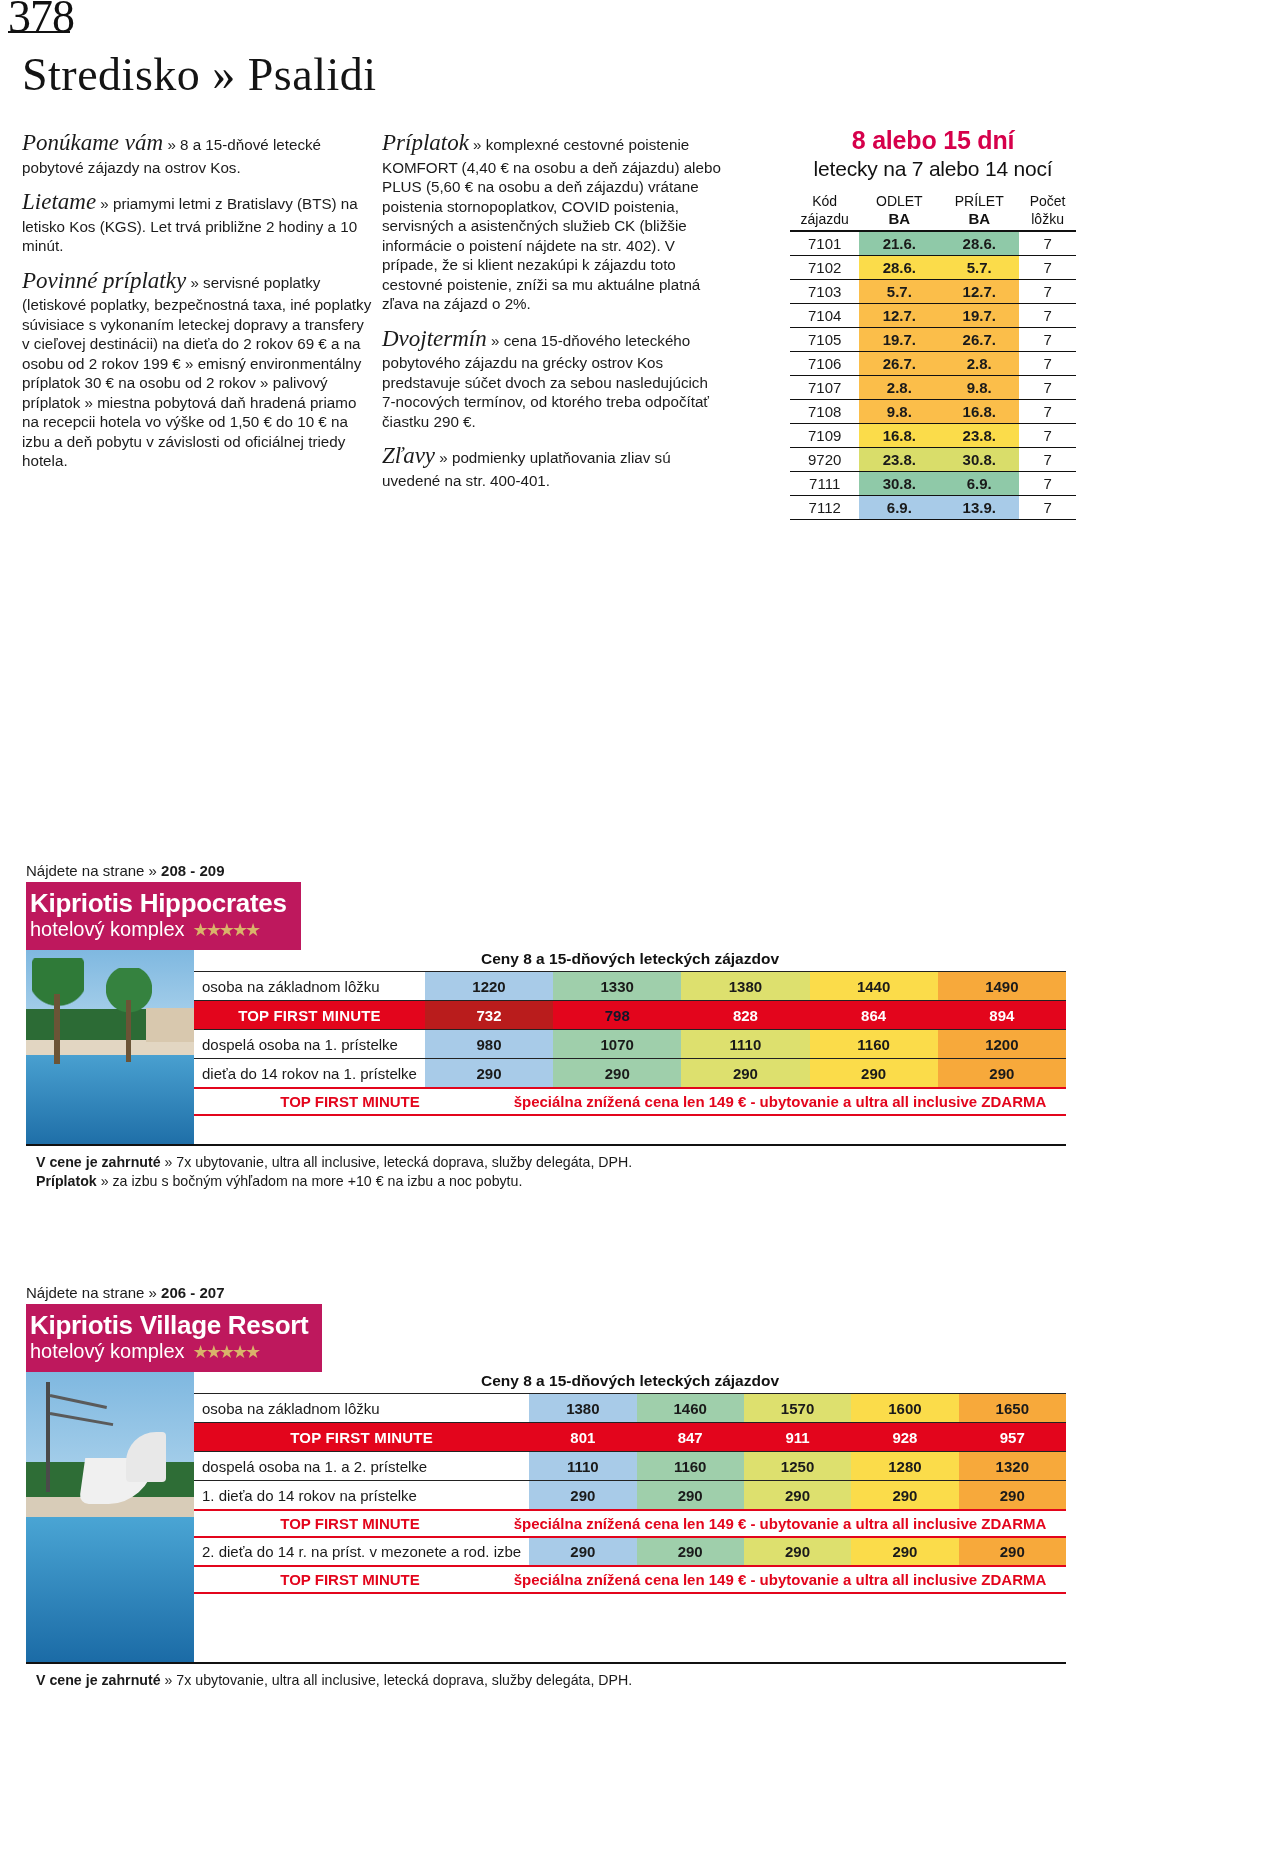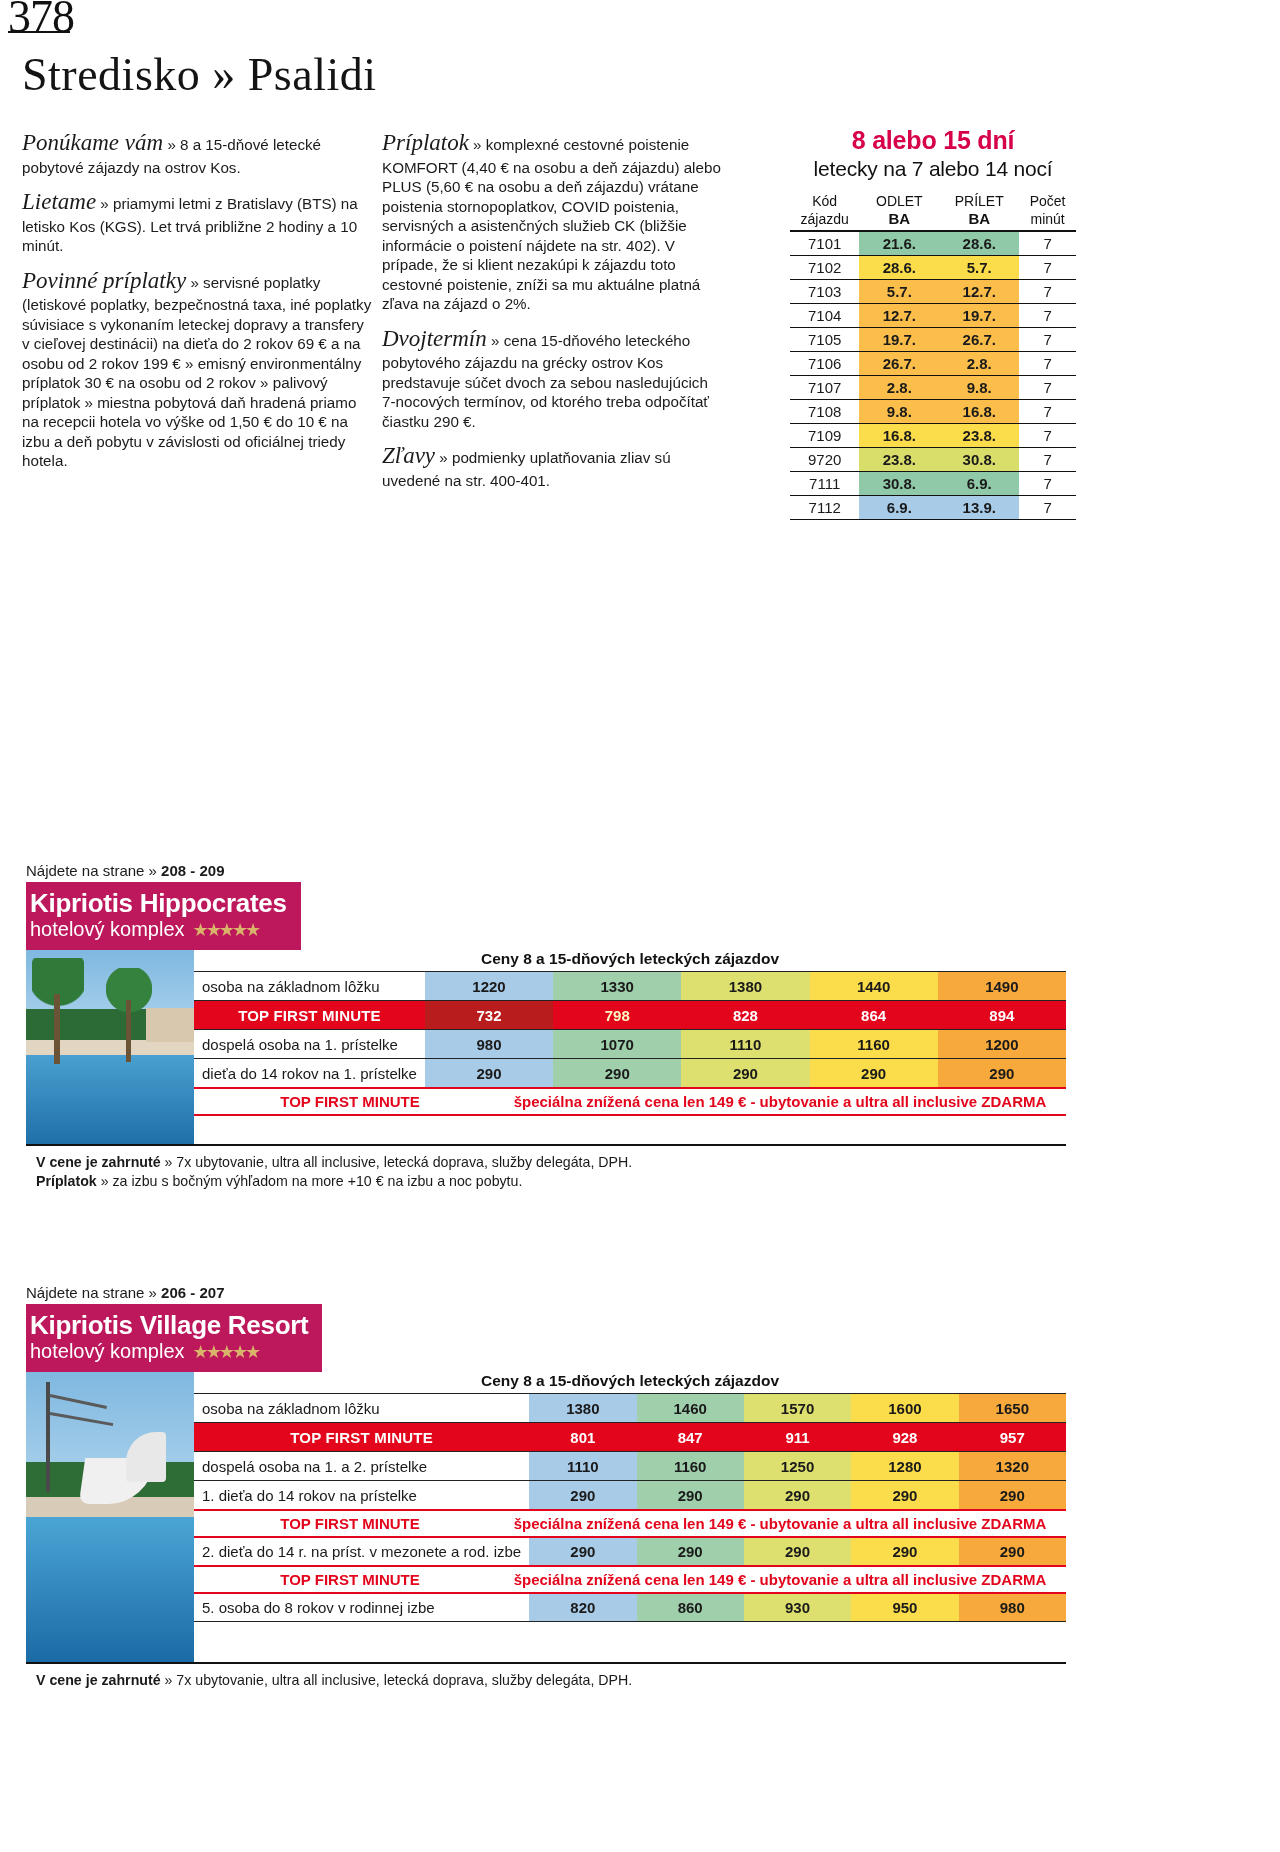--- a/index.html
+++ b/index.html
@@ -155,21 +155,21 @@
         <tr>
           <th>Kód</th>
           <th>ODLET</th>
           <th>PRÍLET</th>
           <th>Počet</th>
         </tr>
         <tr class="hdr-bottom">
           <th>zájazdu</th>
           <th><b>BA</b></th>
           <th><b>BA</b></th>
-          <th>minút</th>
+          <th>lôžku</th>
         </tr>
       </thead>
       <tbody id="dep-body">
           <tr>
             <td class="code">7101</td>
             <td class="dt" style="background:#8fc9a8">21.6.</td>
             <td class="dt" style="background:#8fc9a8">28.6.</td>
             <td class="n">7</td>
           </tr>
           <tr>
@@ -265,21 +265,21 @@
                 <td class="lbl">osoba na základnom lôžku</td>
                 <td class="val" style="background:#a8cbe8">1220</td>
                 <td class="val" style="background:#9fcfab">1330</td>
                 <td class="val" style="background:#dde06e">1380</td>
                 <td class="val" style="background:#fbdc4a">1440</td>
                 <td class="val" style="background:#f7a93b">1490</td>
               </tr>
               <tr class="tfm">
                 <td class="lbl">TOP FIRST MINUTE</td>
                 <td class="val" style="background:#b91c1c;color:#fff;border:none;">732</td>
-                <td class="val" style="background:#e3051c;color:#fef9c3;border:none;">798</td>
+                <td class="val" style="background:#e3051c;color:#0f172a;border:none;">798</td>
                 <td class="val" style="background:#e3051c;color:#fff;border:none;">828</td>
                 <td class="val" style="background:#e3051c;color:#fff;border:none;">864</td>
                 <td class="val" style="background:#e3051c;color:#fff;border:none;">894</td>
               </tr>
               <tr>
                 <td class="lbl">dospelá osoba na 1. prístelke</td>
                 <td class="val" style="background:#a8cbe8">980</td>
                 <td class="val" style="background:#9fcfab">1070</td>
                 <td class="val" style="background:#dde06e">1110</td>
                 <td class="val" style="background:#fbdc4a">1160</td>
@@ -376,28 +376,20 @@
                 <td class="val" style="background:#f7a93b">290</td>
               </tr>
               <tr class="promo">
                 <td colspan="6" style="padding:0 6px;">
                   <div class="promo-flex">
                     <div class="promo-left">TOP FIRST MINUTE</div>
                     <div class="promo-right">špeciálna znížená cena len 149 € - ubytovanie a ultra all inclusive ZDARMA</div>
                   </div>
                 </td>
               </tr>
-              <tr>
-                <td class="lbl">5. osoba do 8 rokov v rodinnej izbe</td>
-                <td class="val" style="background:#a8cbe8">820</td>
-                <td class="val" style="background:#9fcfab">860</td>
-                <td class="val" style="background:#dde06e">930</td>
-                <td class="val" style="background:#fbdc4a">950</td>
-                <td class="val" style="background:#f7a93b">980</td>
-              </tr>
             </tbody>
           </table>
         </div>
       </div><div class="incl">
         <div><b>V cene je zahrnuté</b><span> » 7x ubytovanie, ultra all inclusive, letecká doprava, služby delegáta, DPH.</span></div>
       </div></div>
 
 </div>
 
 </body></html>

